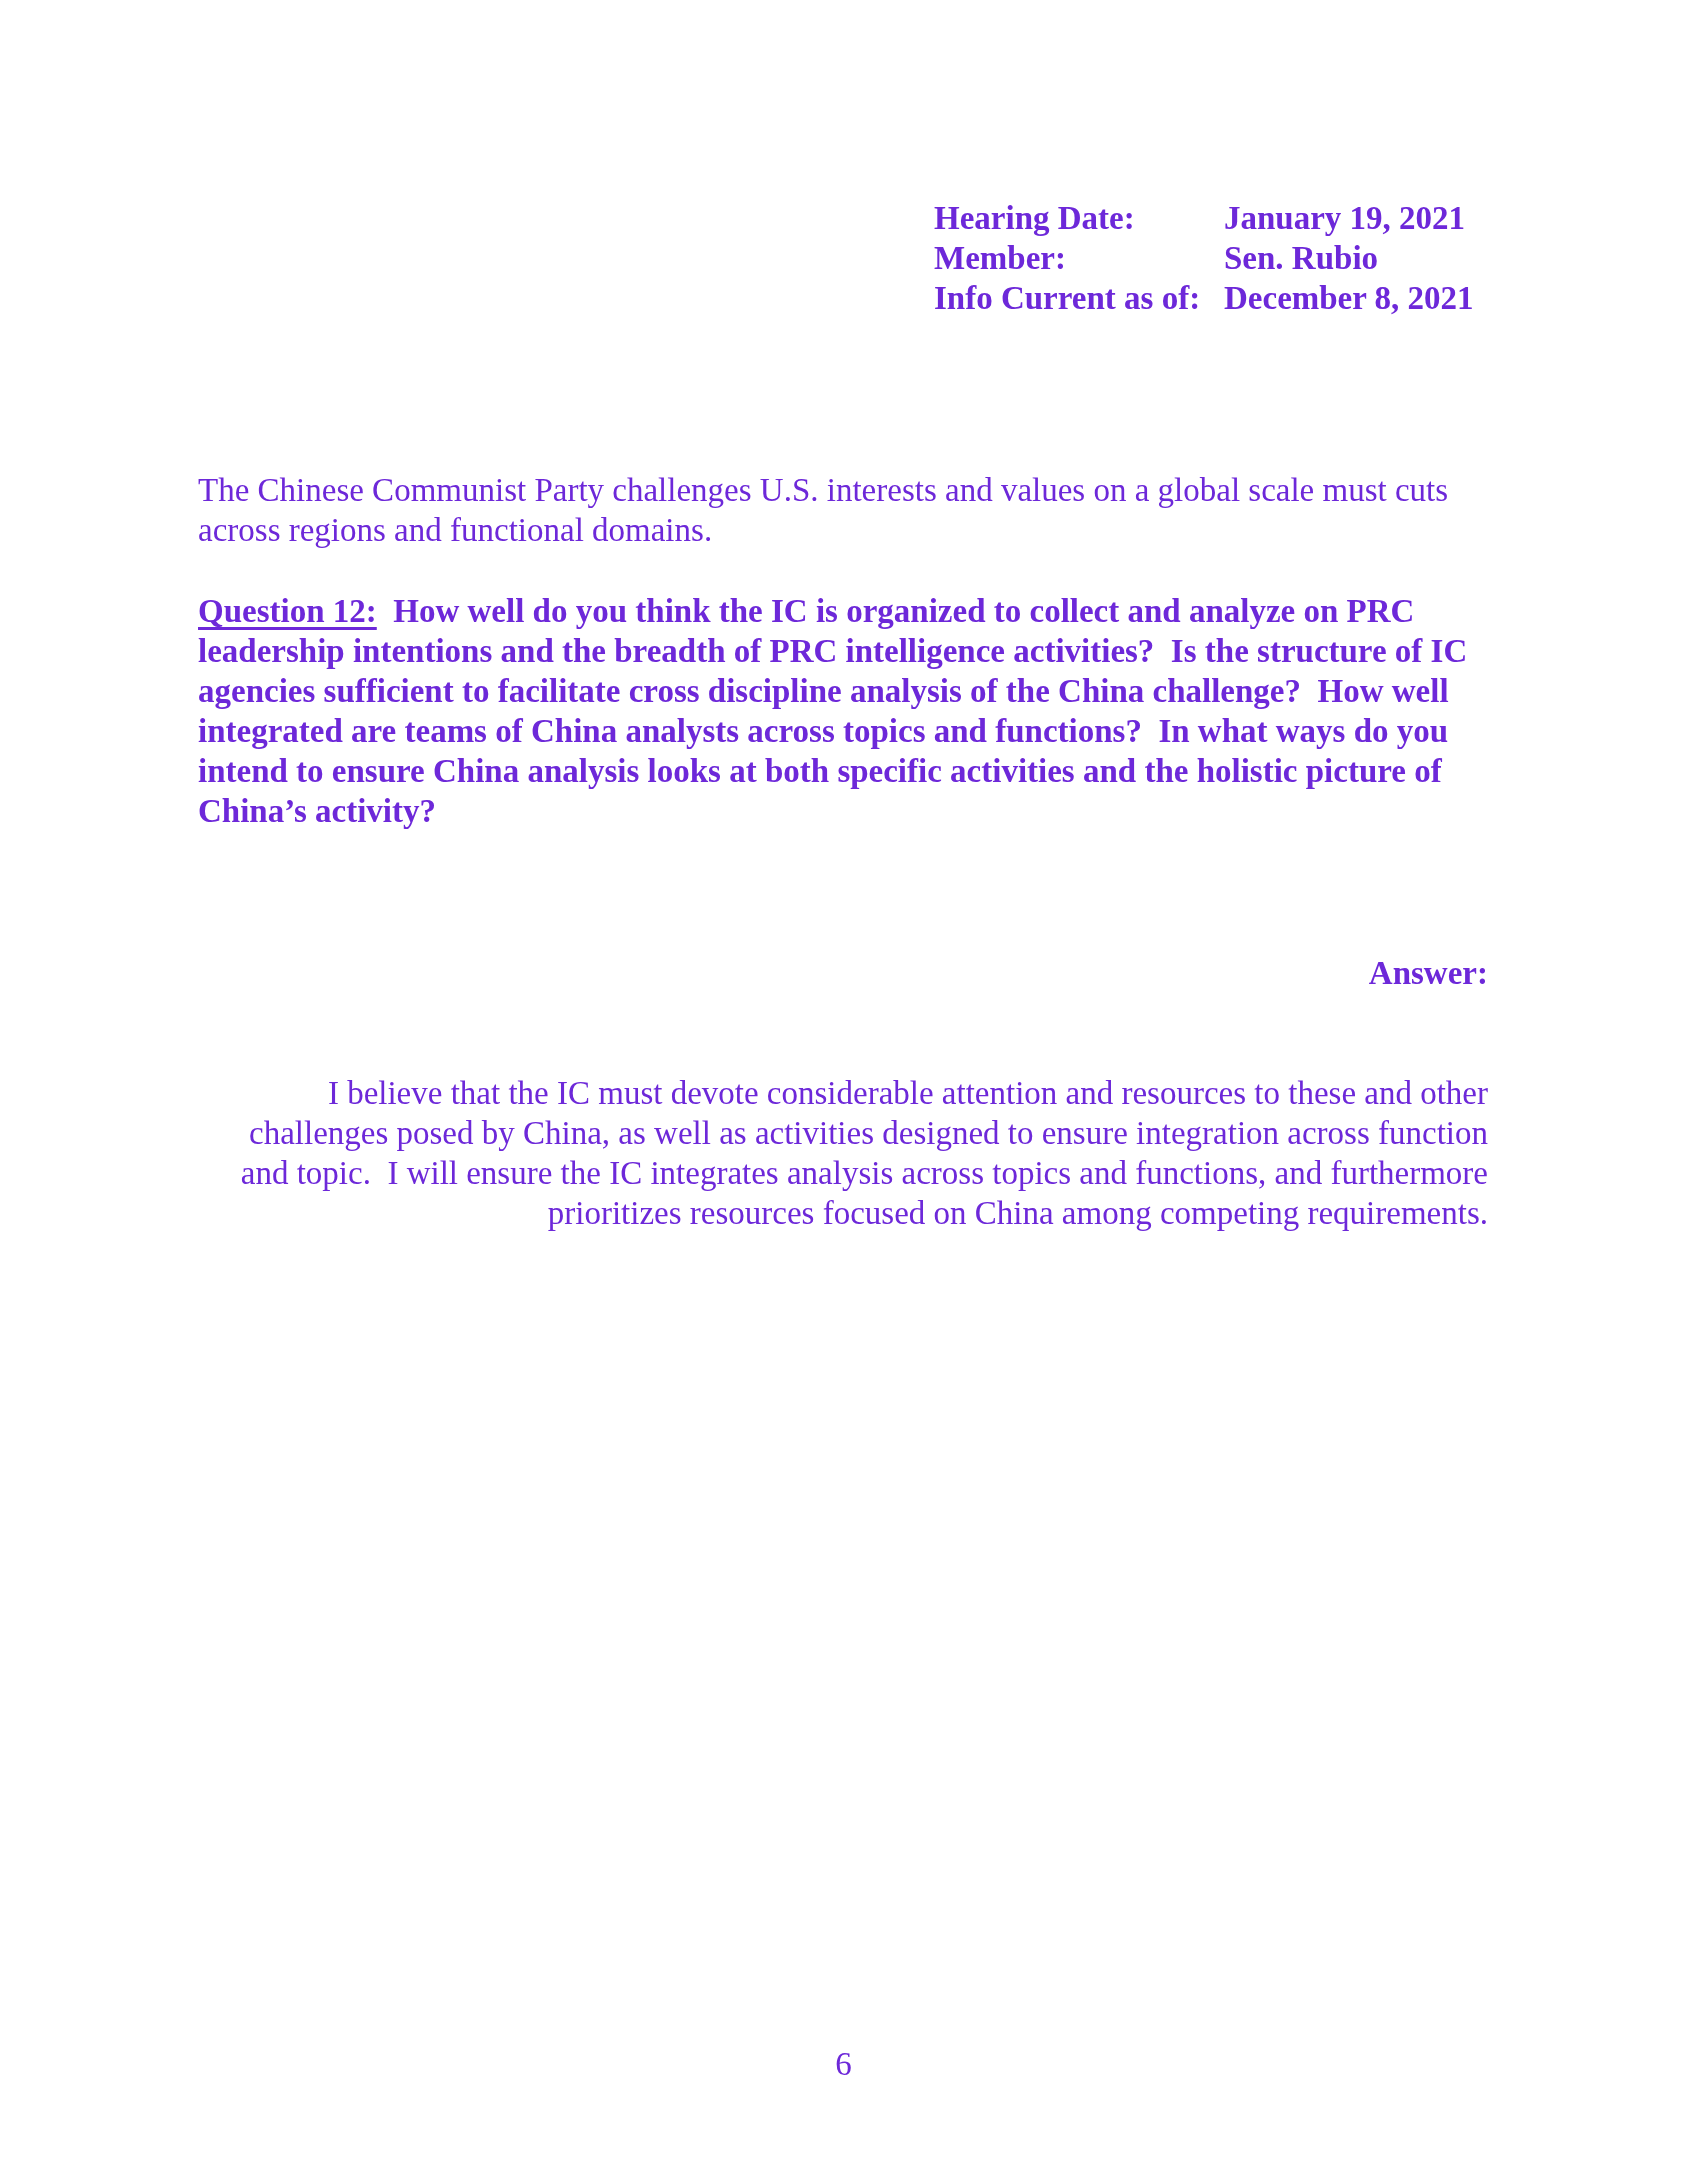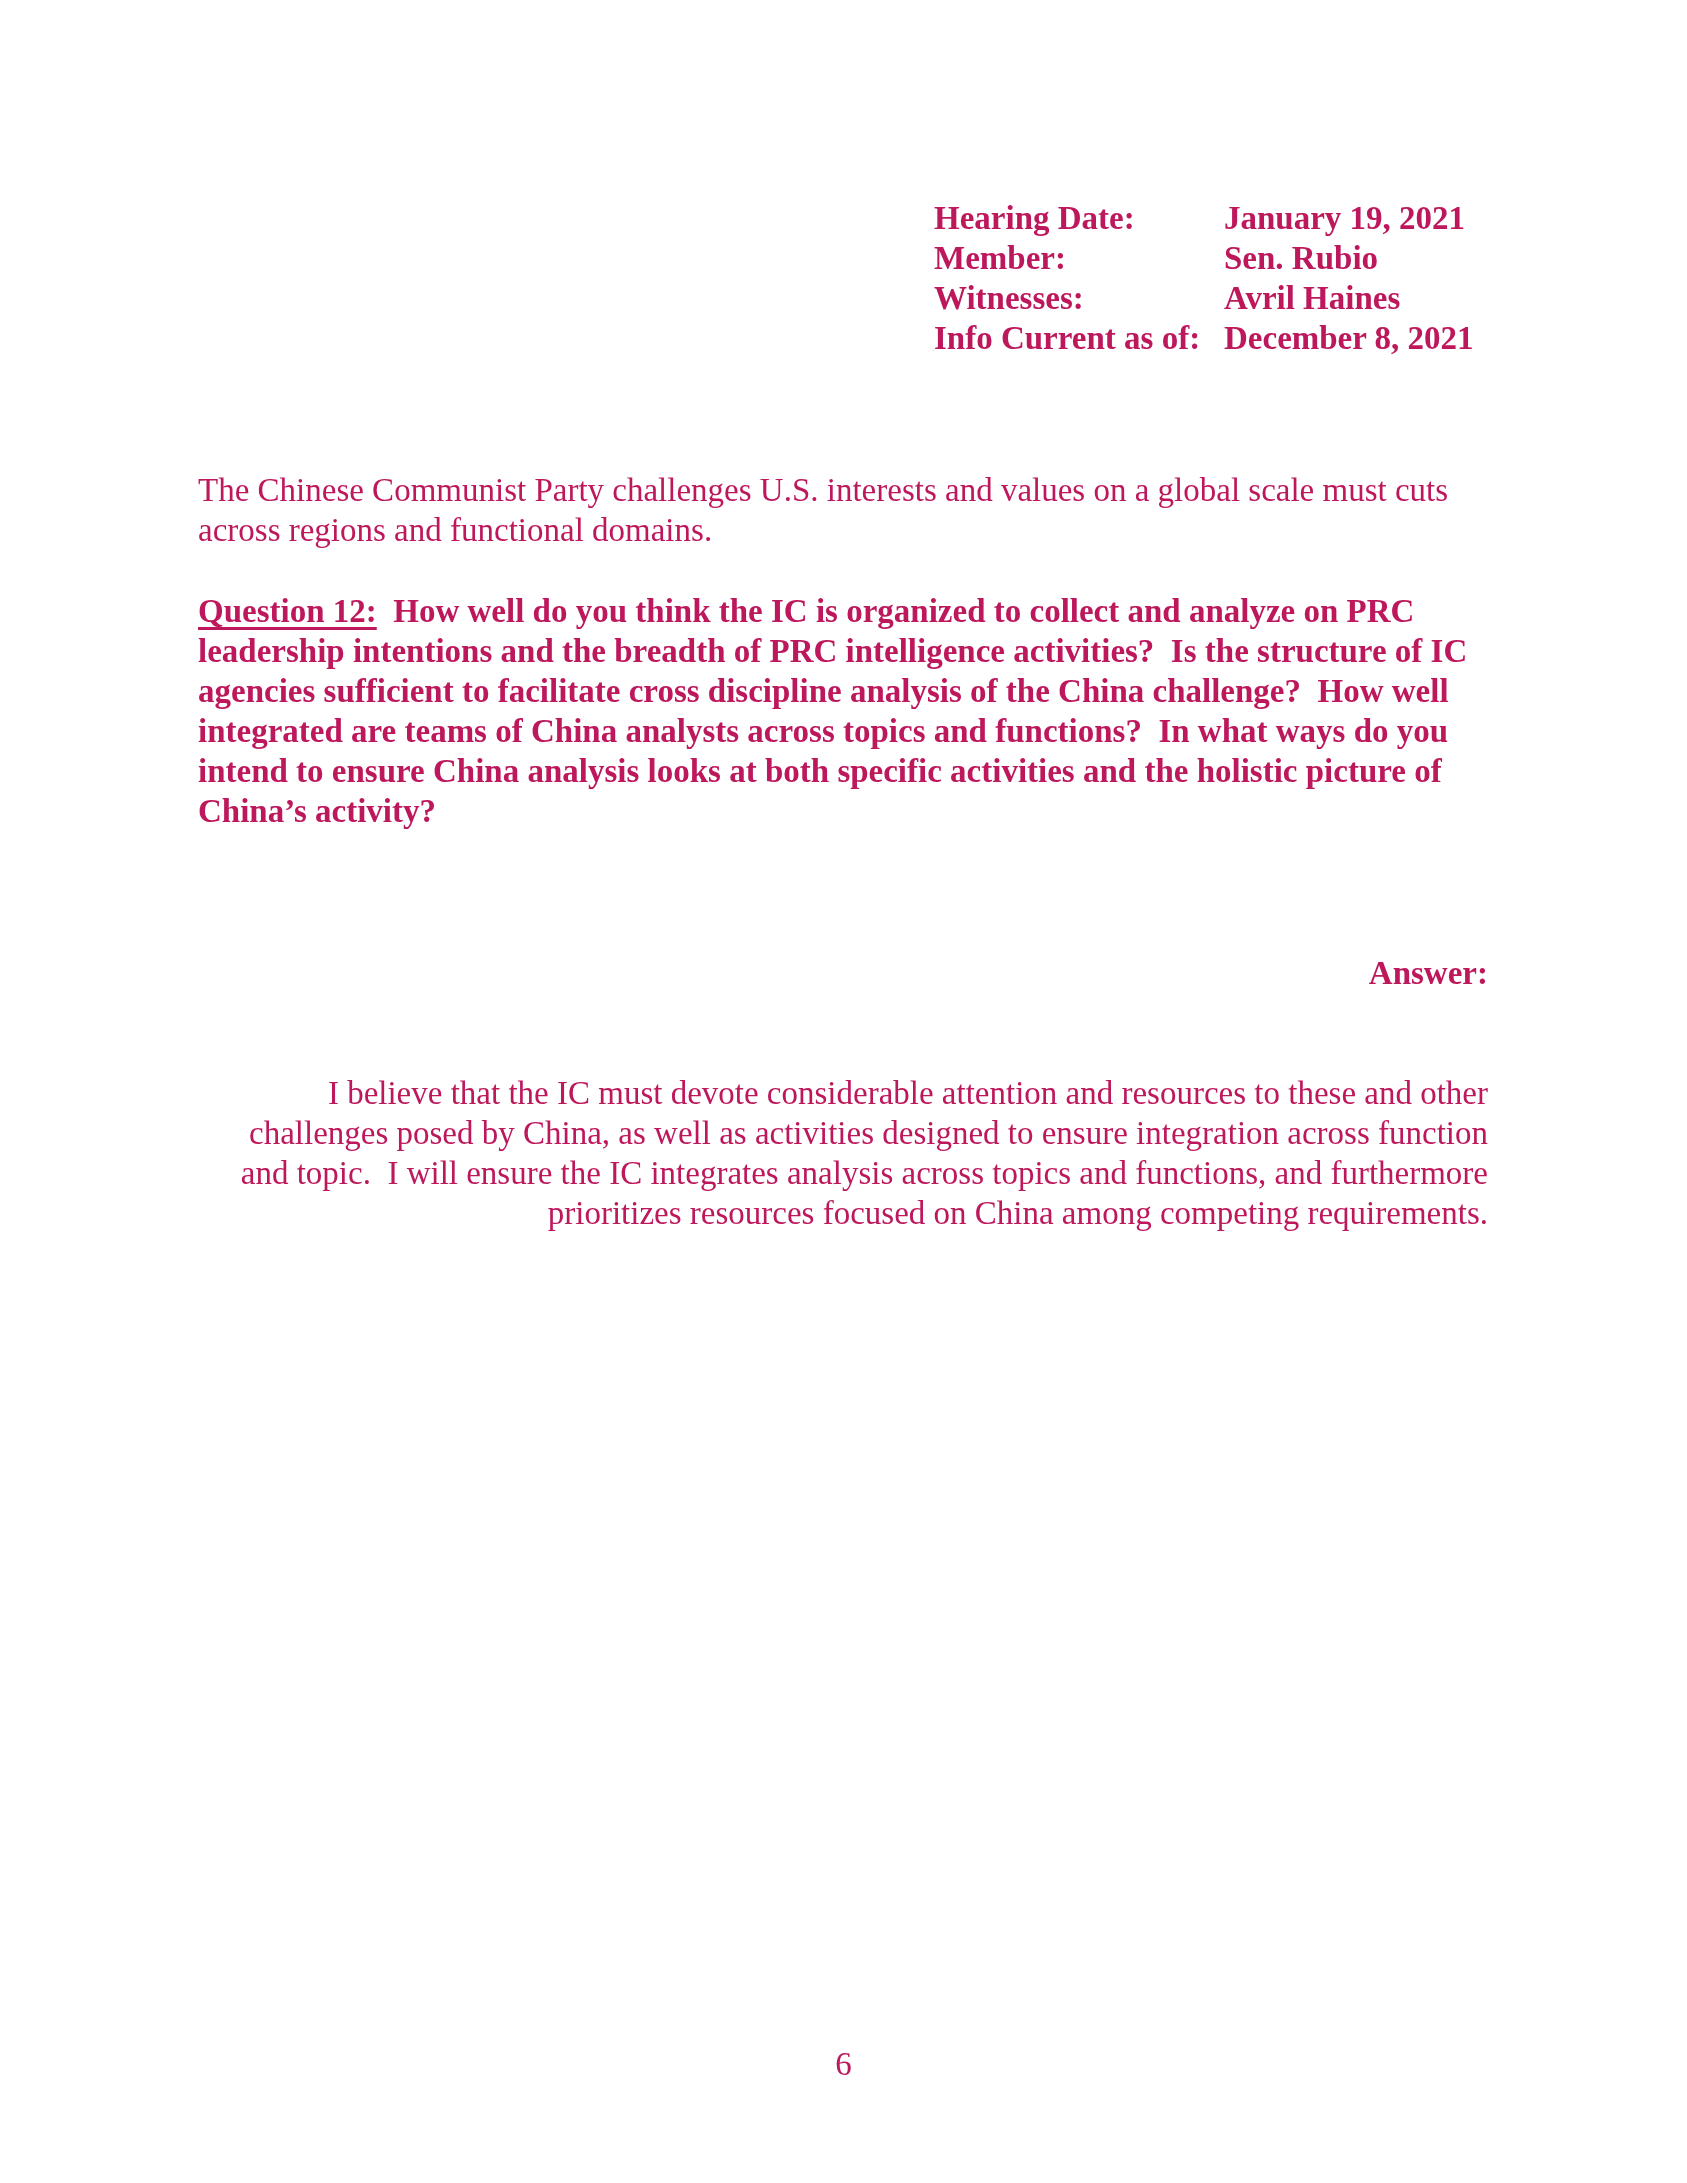--- a/index.html
+++ b/index.html
@@ -5,21 +5,21 @@
   html, body {
     margin: 0;
     padding: 0;
     background: #ffffff;
   }
   .page {
     position: relative;
     width: 1687px;
     height: 2183px;
     background: #ffffff;
-    color: #be185d;
+    color: #6d28d9;
     font-family: "Liberation Serif", "DejaVu Serif", serif;
     font-size: 33px;
     line-height: 40px;
     overflow: hidden;
   }
   .header-block {
     position: absolute;
     top: 198px;
     left: 934px;
     font-weight: bold;
@@ -66,24 +66,20 @@
   <div class="header-block">
     <div class="header-row">
       <span class="header-label">Hearing Date:</span>
       <span class="header-value">January 19, 2021</span>
     </div>
     <div class="header-row">
       <span class="header-label">Member:</span>
       <span class="header-value">Sen. Rubio</span>
     </div>
     <div class="header-row">
-      <span class="header-label">Witnesses:</span>
-      <span class="header-value">Avril Haines</span>
-    </div>
-    <div class="header-row">
       <span class="header-label">Info Current as of:</span>
       <span class="header-value">December 8, 2021</span>
     </div>
   </div>
 
   <p class="para intro-para">The Chinese Communist Party challenges U.S. interests and values on a global scale must cuts across regions and functional domains.</p>
 
   <p class="para question-para"><span class="question-label">Question 12:</span><span>  How well do you think the IC is organized to collect and analyze on PRC leadership intentions and the breadth of PRC intelligence activities?  Is the structure of IC agencies sufficient to facilitate cross discipline analysis of the China challenge?  How well integrated are teams of China analysts across topics and functions?  In what ways do you intend to ensure China analysis looks at both specific activities and the holistic picture of China’s activity?</span></p>
 
   <div class="para answer-block">

